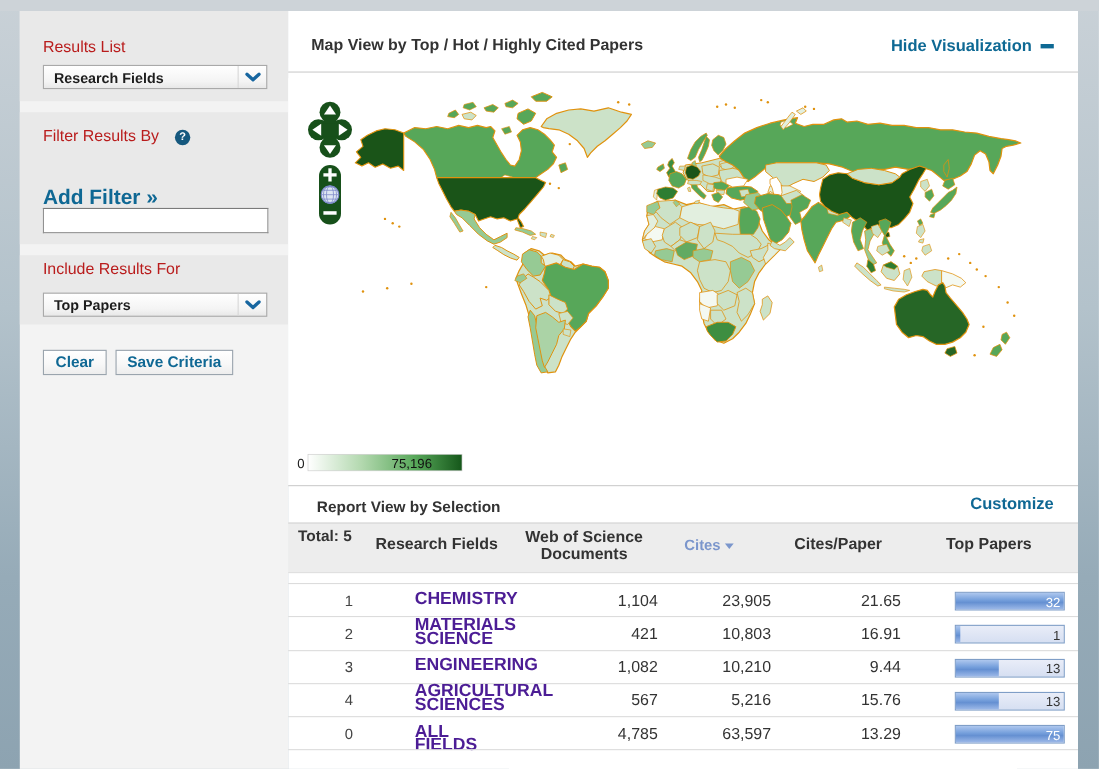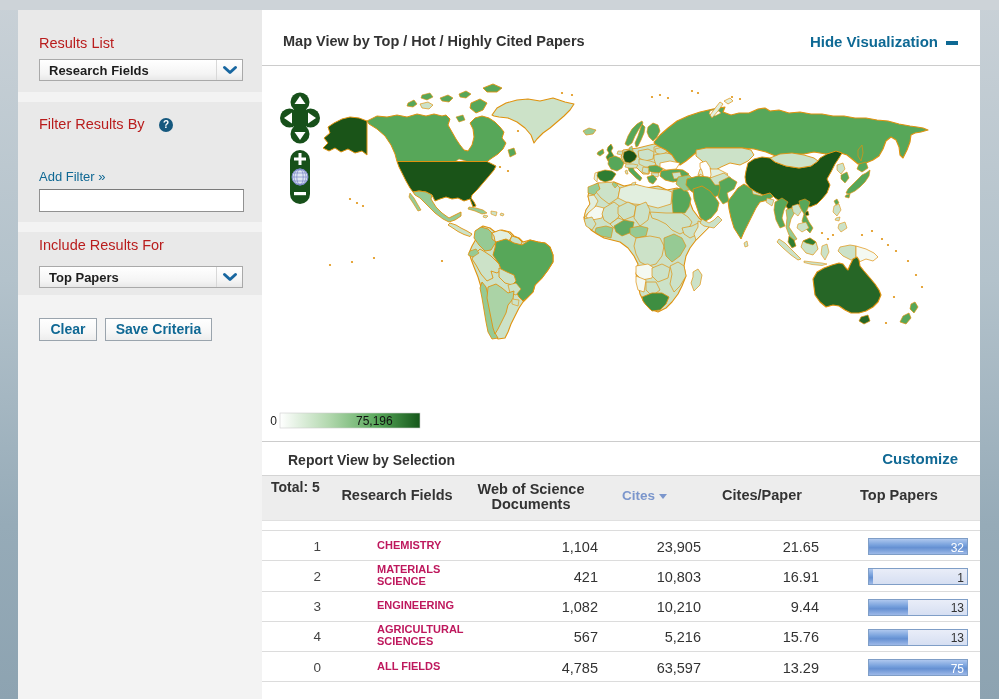--- a/index.html
+++ b/index.html
@@ -13,39 +13,39 @@
 #sec2 { top:92px; height:120px; }
 #sec3 { top:222px; height:63px; }
 .shead { position:absolute; left:21px; font-size:14.5px; font-weight:normal; color:#b91c1c; }
 .dd { position:absolute; left:21px; width:204px; height:22px; background:linear-gradient(180deg,#ffffff 0%,#f4f4f4 70%,#e8e8e8 100%);
   border:1px solid #a9a9a9; }
 .dd .txt { position:absolute; left:9px; top:2.5px; font-size:13px; font-weight:bold; color:#1d1d1d; }
 .dd .chev { position:absolute; right:0; top:0; width:26px; height:20px; border-left:1px solid #d8d8d8; }
 .qicon { position:absolute; width:14px; height:14px; border-radius:50%; background:#15587e; color:#fff;
   font-size:10px; font-weight:bold; text-align:center; line-height:14px; }
 .note { position:absolute; left:21px; font-size:11px; line-height:13px; font-weight:bold; font-style:italic; color:#9b9b9b; }
-.blink { position:absolute; left:21px; font-size:13px; font-weight:normal; color:#0f6894; }
+.blink { position:absolute; left:21px; font-size:19px; font-weight:bold; color:#0f6894; }
 .inp { position:absolute; left:21px; width:205px; height:23px; background:#fff; border:1px solid #919191; border-top-color:#7a7a7a; }
 .btn { position:absolute; height:23px; background:linear-gradient(180deg,#ffffff 0%,#f7f7f7 60%,#ededed 100%);
   border:1px solid #9aa4ad; color:#0f6894; font-size:14px; font-weight:bold; text-align:center; }
 #main { position:absolute; left:262px; top:10px; width:718px; height:689px; background:#ffffff; }
 #maphead { position:absolute; left:0; top:0; width:718px; height:56px; border-bottom:1px solid #cccccc; }
 #maphead .t { position:absolute; left:21px; top:22.5px; font-size:14.5px; font-weight:bold; color:#333; }
 #hidev { position:absolute; right:22px; top:22.5px; font-size:15px; font-weight:bold; color:#0e6994; }
 #hidev .dash { display:inline-block; width:12px; height:4px; background:#0e6994; margin-left:8px; vertical-align:2px; }
 #mapbox { position:absolute; left:0; top:61px; width:718px; height:370px; }
 #repdiv { position:absolute; left:0; top:431px; width:718px; border-top:1px solid #cccccc; height:0; }
 #rephead { position:absolute; left:26px; top:442px; font-size:14px; font-weight:bold; color:#333; }
 #custom { position:absolute; right:22px; top:440px; font-size:15px; font-weight:bold; color:#0f6894; }
 #thead { position:absolute; left:0; top:465px; width:718px; height:46px; background:#ededed;
   border-top:1px solid #d4d4d4; border-bottom:1px solid #e0e0e0; }
 #thead .h { position:absolute; font-size:14.5px; font-weight:bold; color:#333; text-align:center; line-height:15px; }
 #rows { position:absolute; left:0; top:511px; width:718px; height:178px; }
 .rank { position:absolute; left:39px; width:20px; text-align:right; font-size:13.5px; color:#444; }
-.fname { position:absolute; left:83px; width:119px; font-size:11px; line-height:12px; font-weight:bold; color:#be185d;padding-left:32px; }
+.fname { position:absolute; left:83px; width:119px; font-size:16px; line-height:12px; font-weight:bold; color:#4c1d95;padding-left:32px; }
 .num { position:absolute; font-size:14.5px; color:#333; text-align:right; }
 .n1 { left:236px; width:100px; }
 .n2 { left:339px; width:100px; }
 .n3 { left:457px; width:100px; }
 .bar { position:absolute; left:606px; width:100px; height:17px; border:1px solid #7f9ec7;
   background:linear-gradient(180deg,#e9edf8 0%,#d6dff2 100%); }
 .barfill { position:absolute; left:0; top:0; height:15px;
   background:linear-gradient(180deg,#aec7ee 0%,#76a0dc 42%,#6590d2 58%,#9db9e8 100%); }
 .barlbl { position:absolute; right:3px; top:1.5px; font-size:12px; }
 .blw { color:#fff; }

